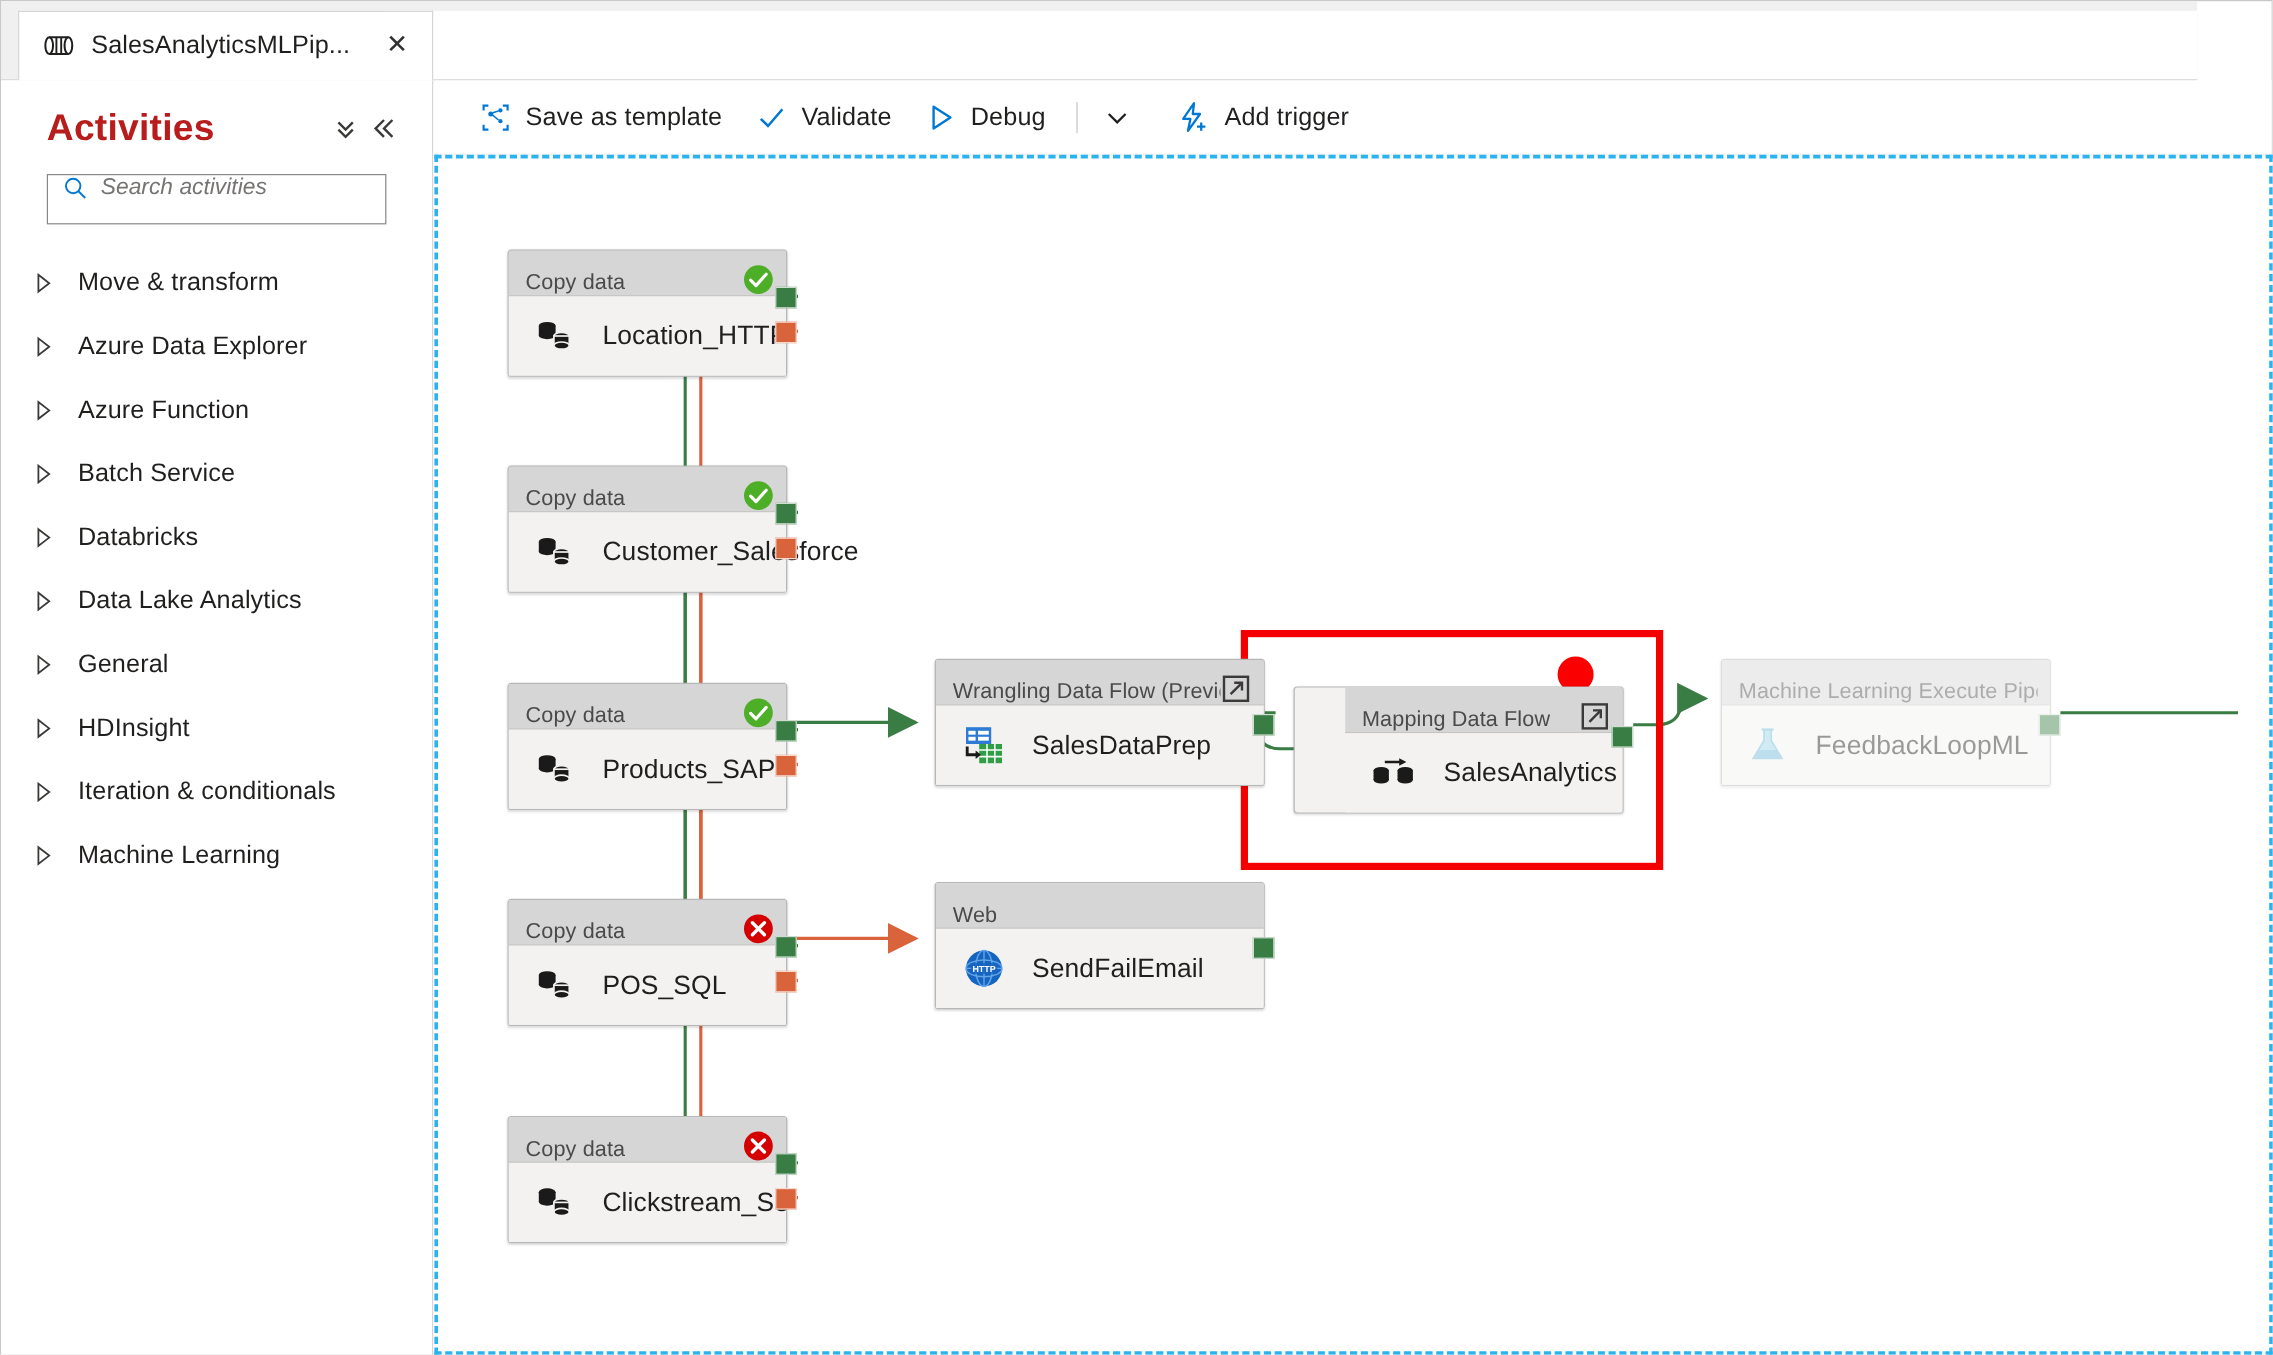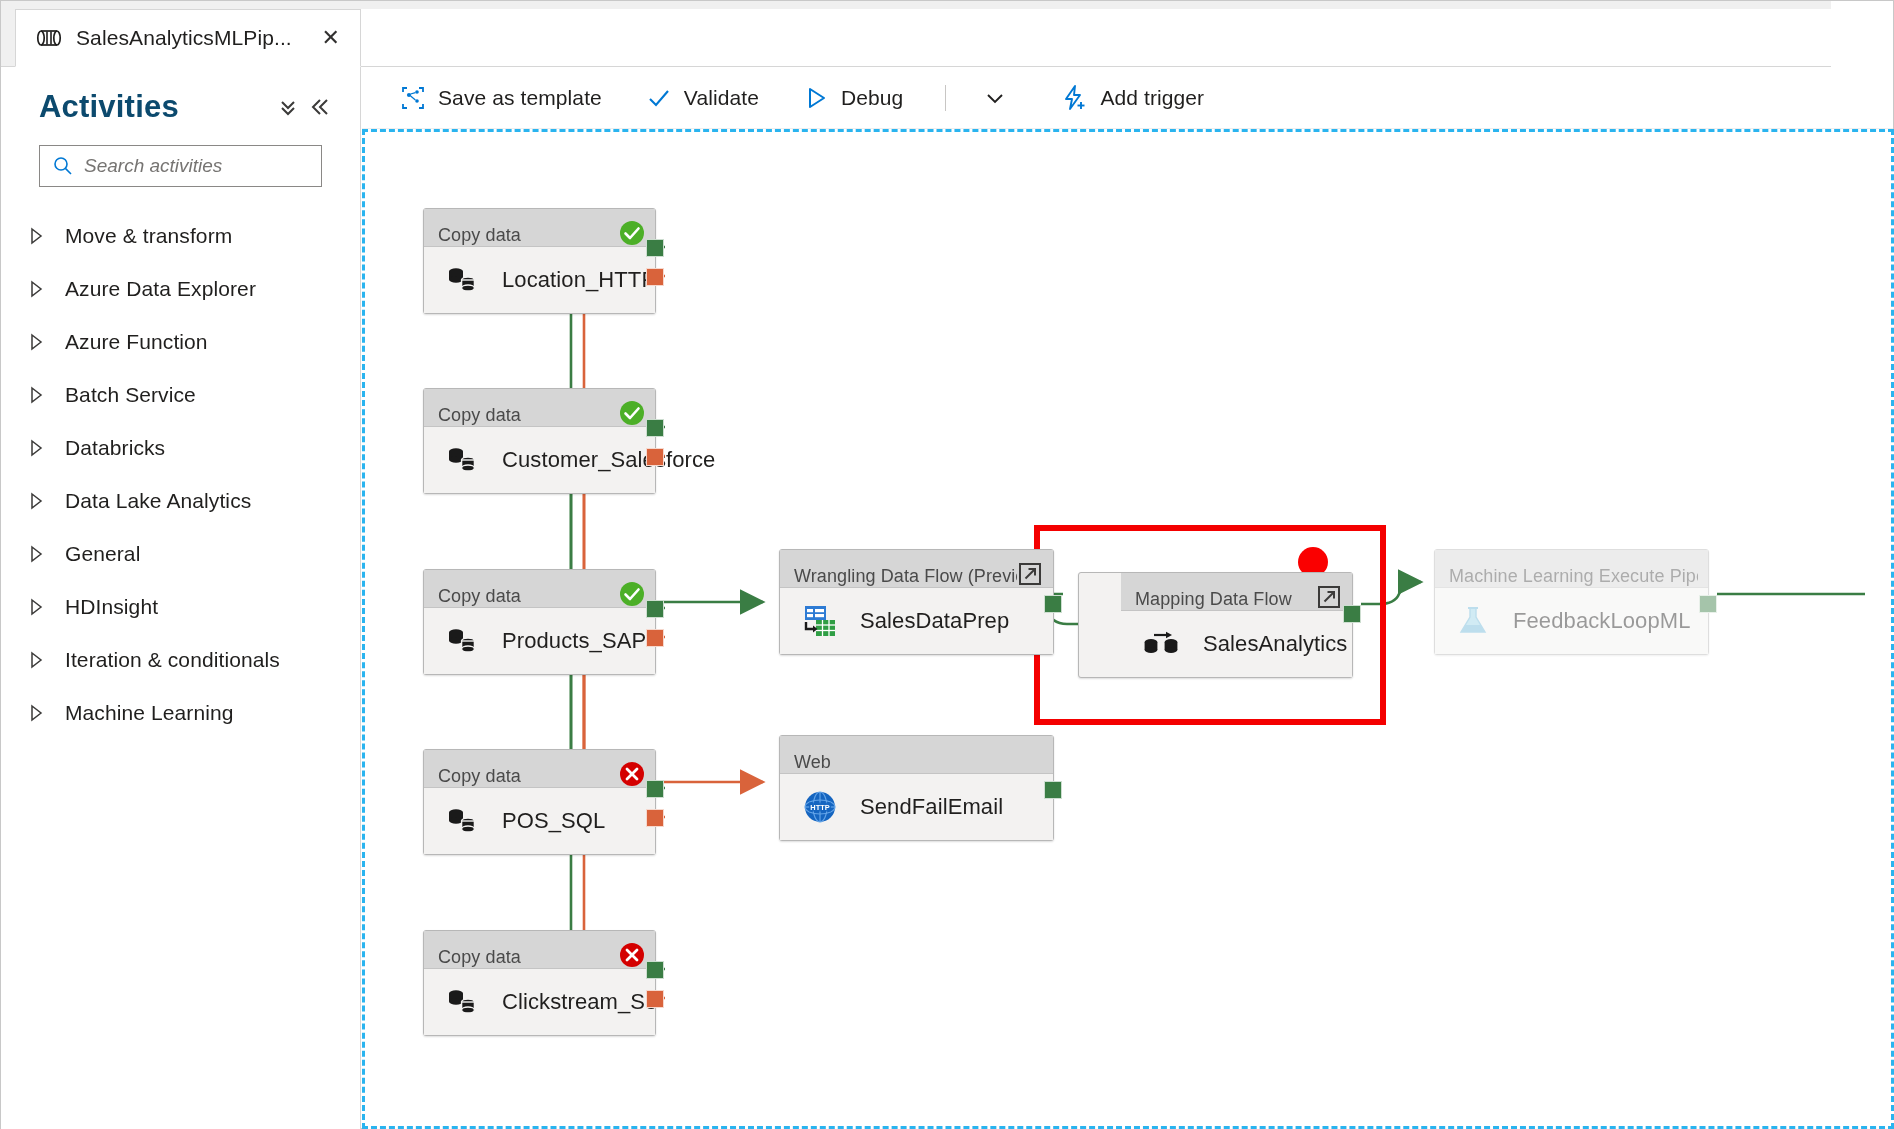--- a/index.html
+++ b/index.html
@@ -54,33 +54,33 @@
     position: absolute; left: 0; top: 66px;
     width: 360px; height: 1062px;
     background: #ffffff;
     border-right: 1px solid #d6d6d6;
   }
   .sidebar-head {
     display: flex; align-items: center;
     padding: 22px 24px 6px 38px;
   }
   .sidebar-title {
-    font-size: 31px; font-weight: 600; color: #0c4a6e;
+    font-size: 31px; font-weight: 600; color: #b91c1c;
     letter-spacing: .2px; flex: 1;
   }
   .head-btn {
     width: 32px; height: 32px; display: flex;
     align-items: center; justify-content: center;
     cursor: pointer; color: #3b3a39;
   }
   .search-wrap { padding: 14px 38px 0 38px; }
   .search-box {
     position: relative;
     height: 42px; border: 1px solid #8a8886; background: #fff;
-    display: flex; align-items: center; padding-left: 12px;
+    display: flex; align-items: flex-start; padding-left: 12px;
   }
   .search-icon { flex: 0 0 auto; width: 22px; height: 22px; }
   .search-input {
     flex: 1; border: none; outline: none;
     font-family: "Liberation Sans", sans-serif;
     font-size: 19px; font-style: italic; color: #605e5c;
     padding-left: 10px; background: transparent;
   }
   .search-input::placeholder { color: #767472; font-style: italic; }
 
@@ -97,21 +97,21 @@
     font-size: 21px; color: #201f1e; white-space: nowrap;
     letter-spacing: .1px;
   }
 
   
   .toolbar {
     position: absolute; left: 361px; top: 66px;
     right: 0; height: 62px;
     background: #ffffff;
     display: flex; align-items: center;
-    padding-left: 24px; gap: 16px;
+    padding-left: 24px; gap: 0;
     border-bottom: 1px solid #eeeeee;
   }
   .tb-btn {
     display: flex; align-items: center; gap: 12px;
     height: 44px; padding: 0 14px; cursor: pointer;
     white-space: nowrap;
   }
   .tb-label { font-size: 21px; color: #201f1e; letter-spacing: .1px; }
   .tb-sep {
     width: 1px; height: 26px; background: #c8c6c4; margin: 0 12px;

